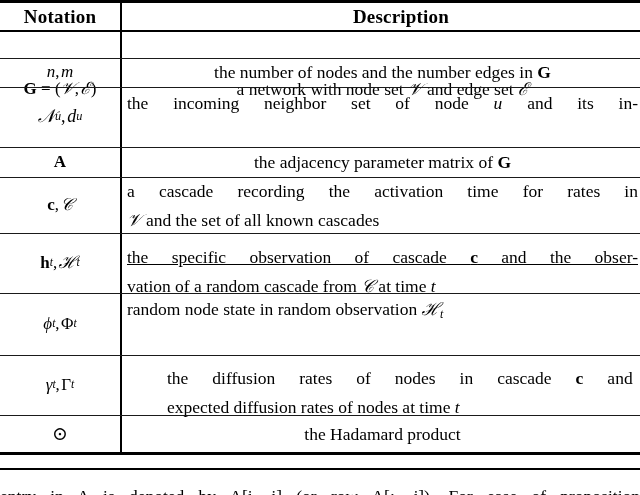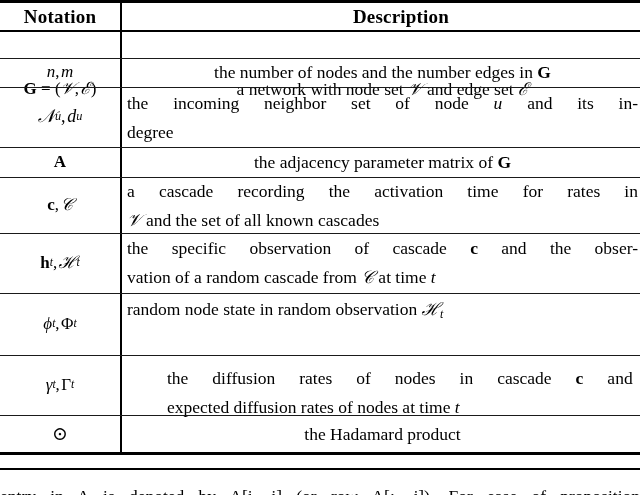--- a/index.html
+++ b/index.html
@@ -192,21 +192,20 @@
     <div class="row" style="top:88px; height:58px;">
       <div class="cell-notation" style="top:0; height:58px; font-size:18px;">
         <span class="cal">𝒩</span>
           <span class="sub">u</span>
           <span class="op">, </span>
           <span class="mi">d</span>
           <span class="sub">u</span>
       </div>
       <div class="cell-desc just" style="top:1px; height:58px;">
         <span class="ln">the incoming neighbor set of node <span class="mi">u</span> and its in-</span>
-        <span class="ln last">degree</span>
       </div>
     </div>
     <div class="row-sep" style="top:147px;"></div>
 
     <div class="row" style="top:148px; height:28px;">
       <div class="cell-notation" style="top:0; height:28px;">
         <span class="mb">A</span>
       </div>
       <div class="cell-desc" style="top:0; height:28px; line-height:28px;">
         the adjacency parameter matrix of <span class="mb">G</span>
@@ -228,21 +227,21 @@
     <div class="row-sep" style="top:233px;"></div>
 
     <div class="row" style="top:234px; height:58px;">
       <div class="cell-notation" style="top:0; height:58px;">
         <span class="mb">h</span>
           <span class="sub">t</span>
           <span class="op">, </span>
           <span class="cal">ℋ</span>
           <span class="sub">t</span>
       </div>
-      <div class="cell-desc just" style="top:0; height:58px;">
+      <div class="cell-desc just" style="top:9px; height:58px;text-decoration:underline;">
         <span class="ln">the specific observation of cascade <span class="mb">c</span> and the obser-</span>
         <span class="ln last">vation of a random cascade from <span class="cal">𝒞</span> at time <span class="mi">t</span></span>
       </div>
     </div>
     <div class="row-sep" style="top:293px;"></div>
 
     <div class="row" style="top:294px; height:60px;">
       <div class="cell-notation" style="top:0; height:60px;">
         <span class="mi">ϕ</span>
           <span class="sub">t</span>

